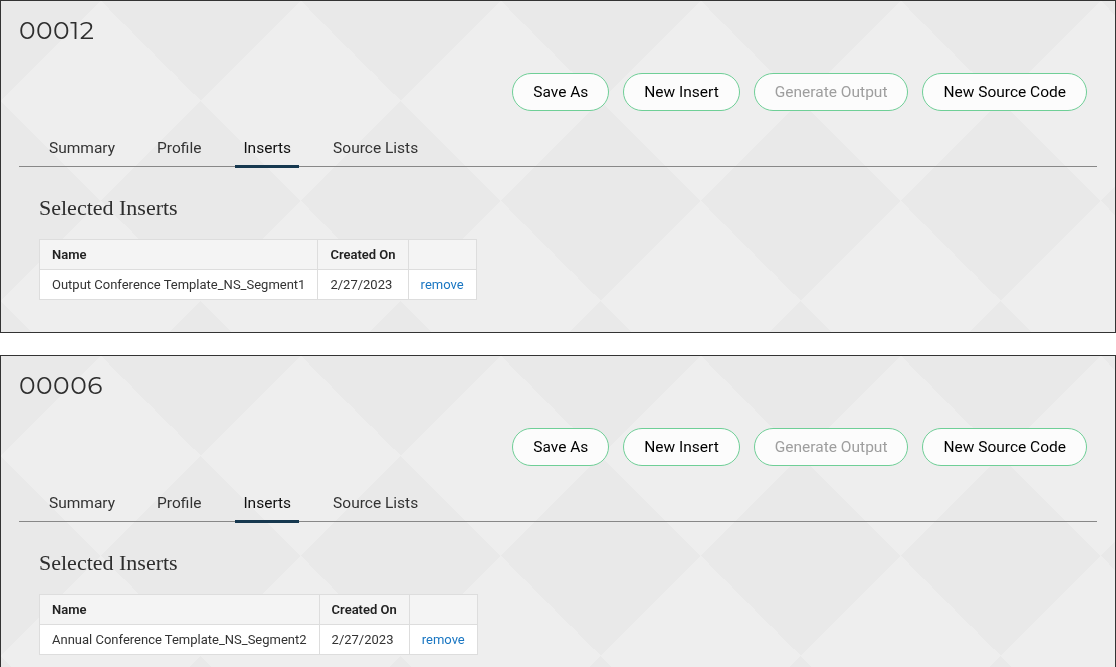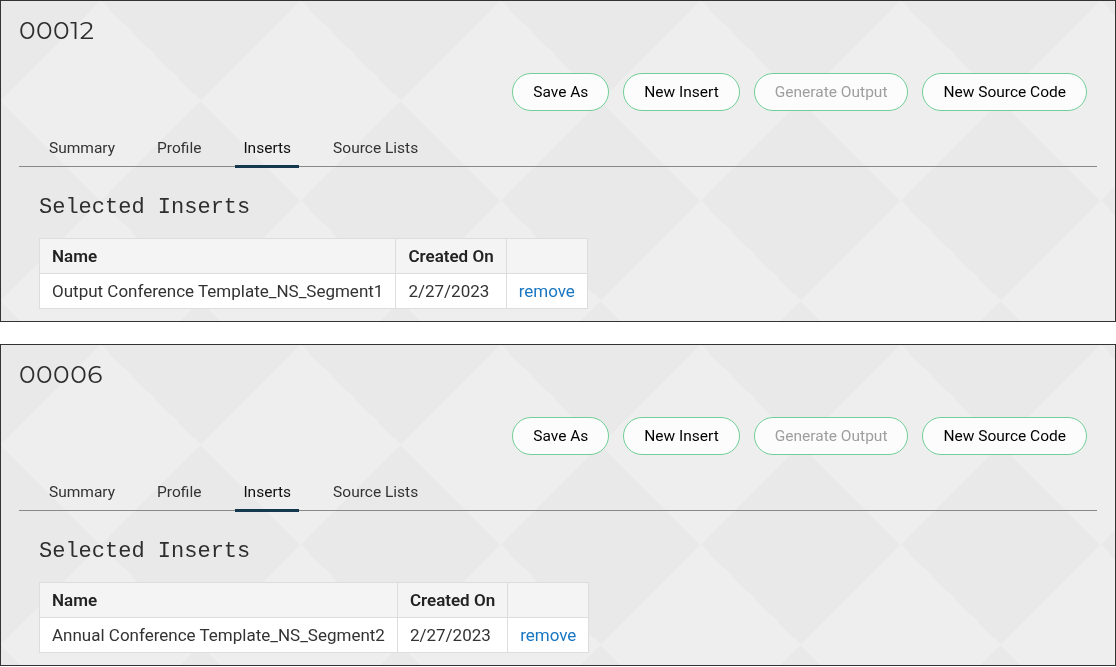--- a/index.html
+++ b/index.html
@@ -14,21 +14,21 @@
     }
     .panel {
       border: 1px solid #333;
       background:
         linear-gradient(135deg, rgba(0,0,0,0.02) 25%, transparent 25%),
         linear-gradient(225deg, rgba(0,0,0,0.02) 25%, transparent 25%),
         linear-gradient(315deg, rgba(0,0,0,0.02) 25%, transparent 25%),
         linear-gradient(45deg, rgba(0,0,0,0.02) 25%, transparent 25%),
         #eeeeee;
       background-size: 200px 200px;
-      padding: 14px 18px 12px 18px;
+      padding: 14px 18px 32px 18px;
       margin-bottom: 22px;
     }
     .panel:last-child {
       margin-bottom: 0;
     }
     .panel-title {
       font-size: 25px;
       font-weight: 400;
       color: #2e2e2e;
       letter-spacing: 0.5px;
@@ -84,27 +84,27 @@
       right: -6px;
       bottom: -1px;
       height: 3px;
       background: #16384f;
     }
     .section-title {
       font-size: 22px;
       font-weight: 400;
       color: #2e2e2e;
       margin: 28px 0 18px 20px;
-      font-family: Liberation Mono, monospace;
+      font-family: Liberation Serif, serif;
     }
     .inserts-table {
       border-collapse: collapse;
       background: #fff;
       margin-left: 20px;
-      font-size: 17px;
+      font-size: 13px;
     }
     .inserts-table th,
     .inserts-table td {
       text-align: left;
       padding: 7px 12px;
       border: 1px solid #ddd;
     }
     .inserts-table th {
       background: #f4f4f4;
       font-weight: 600;

